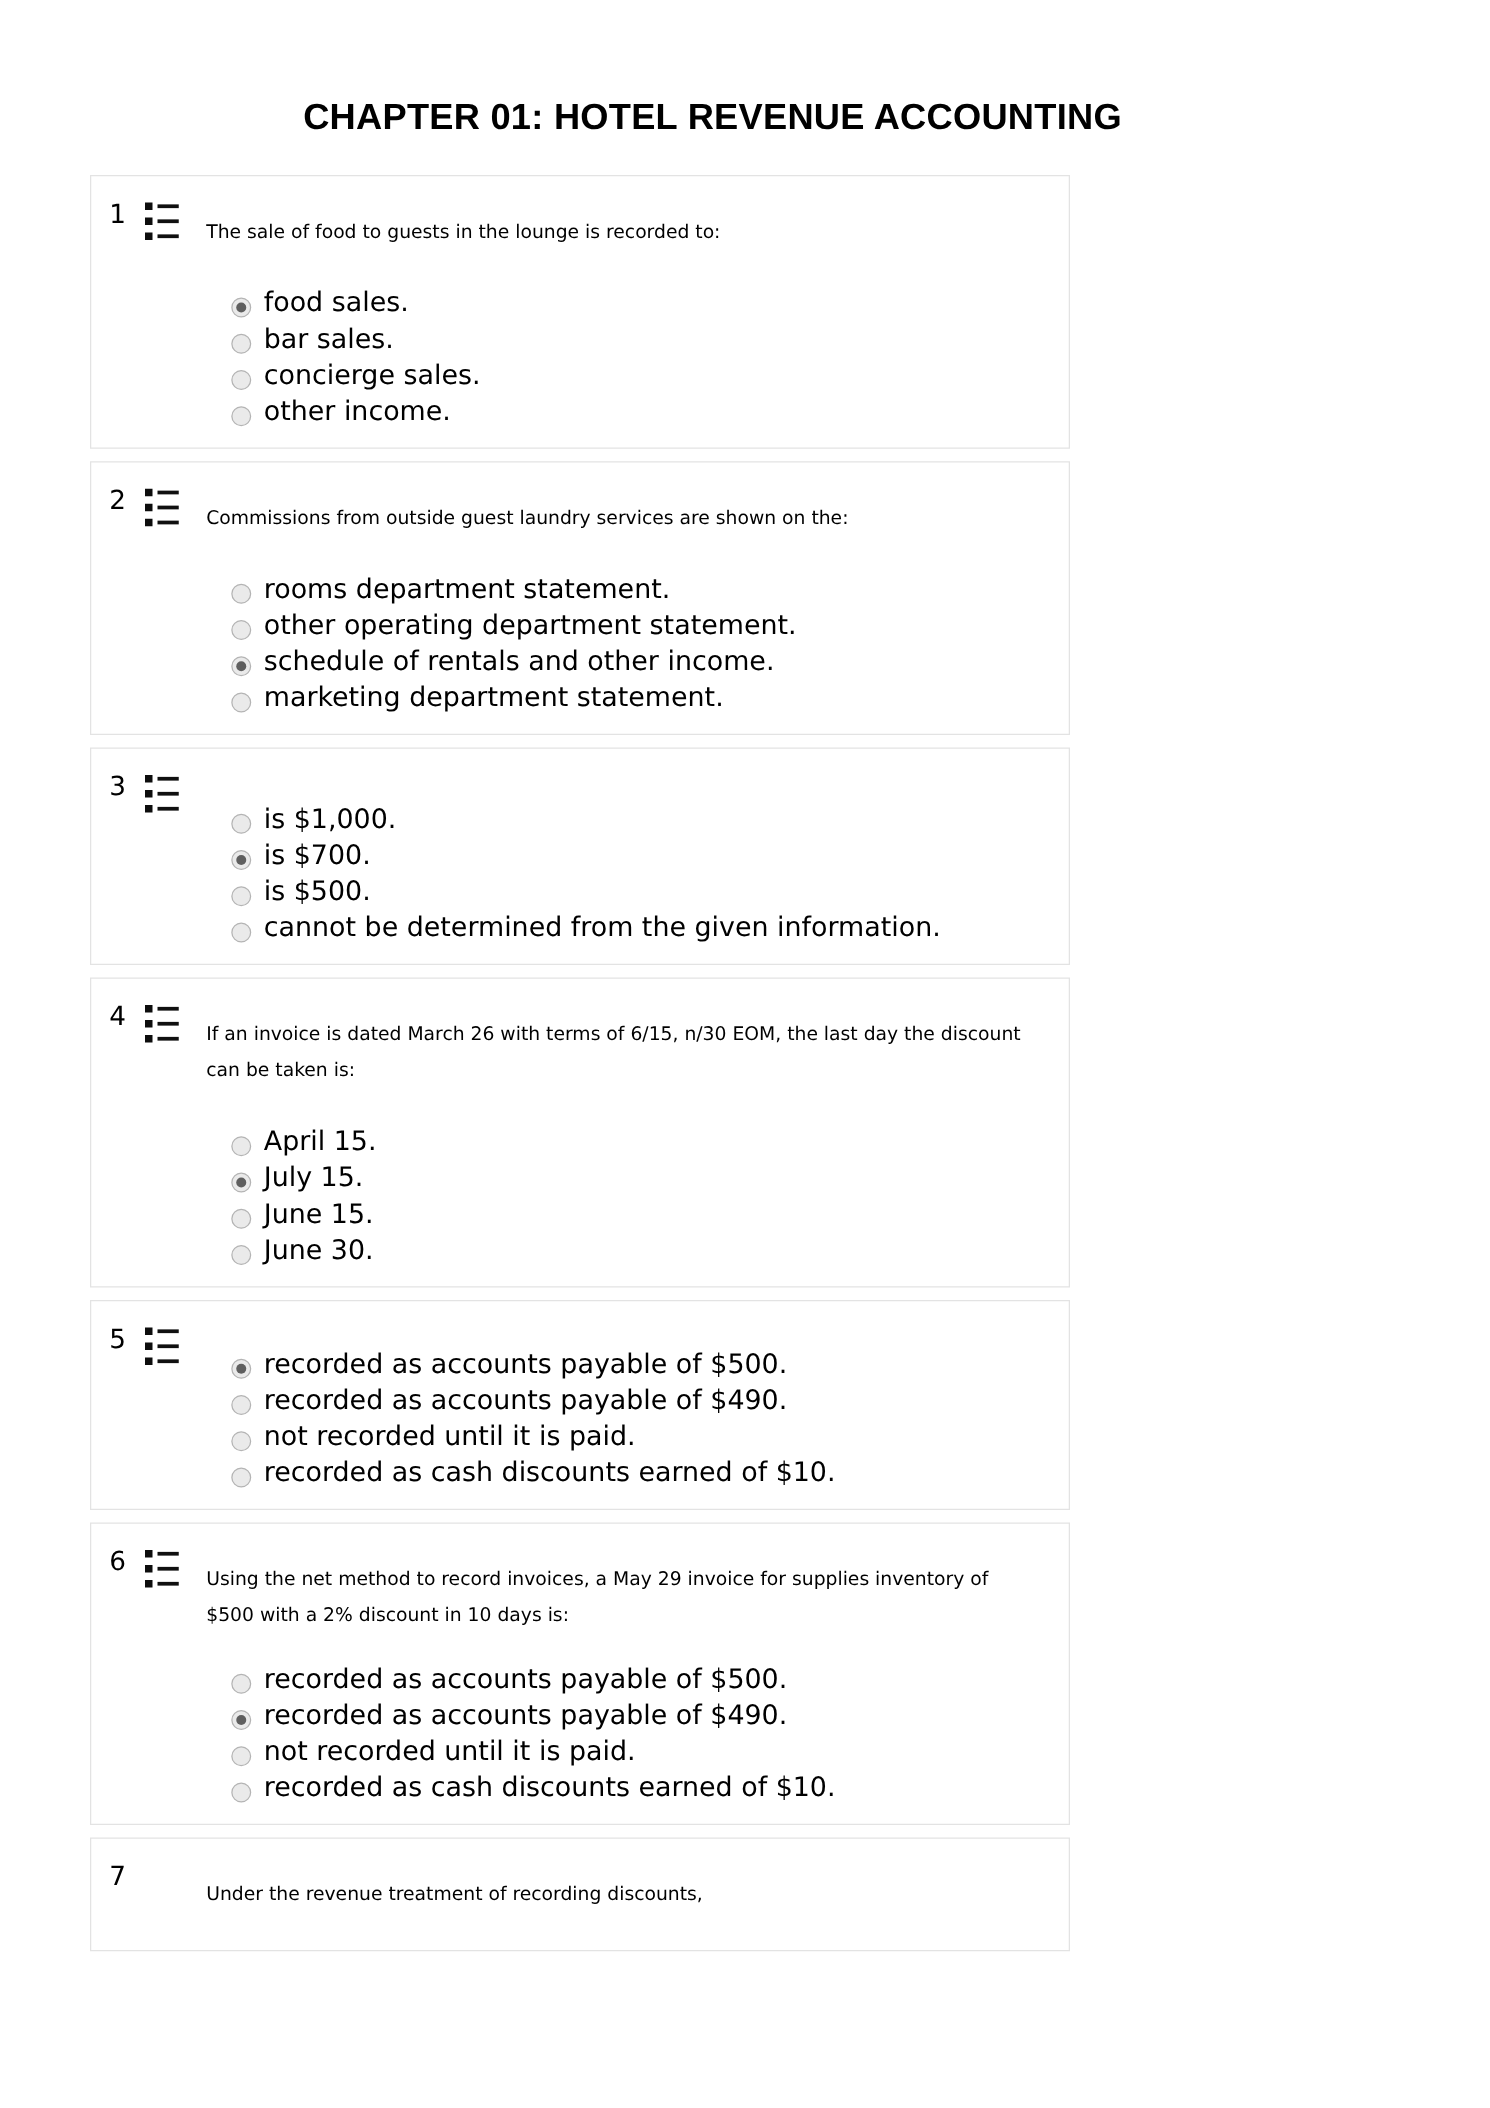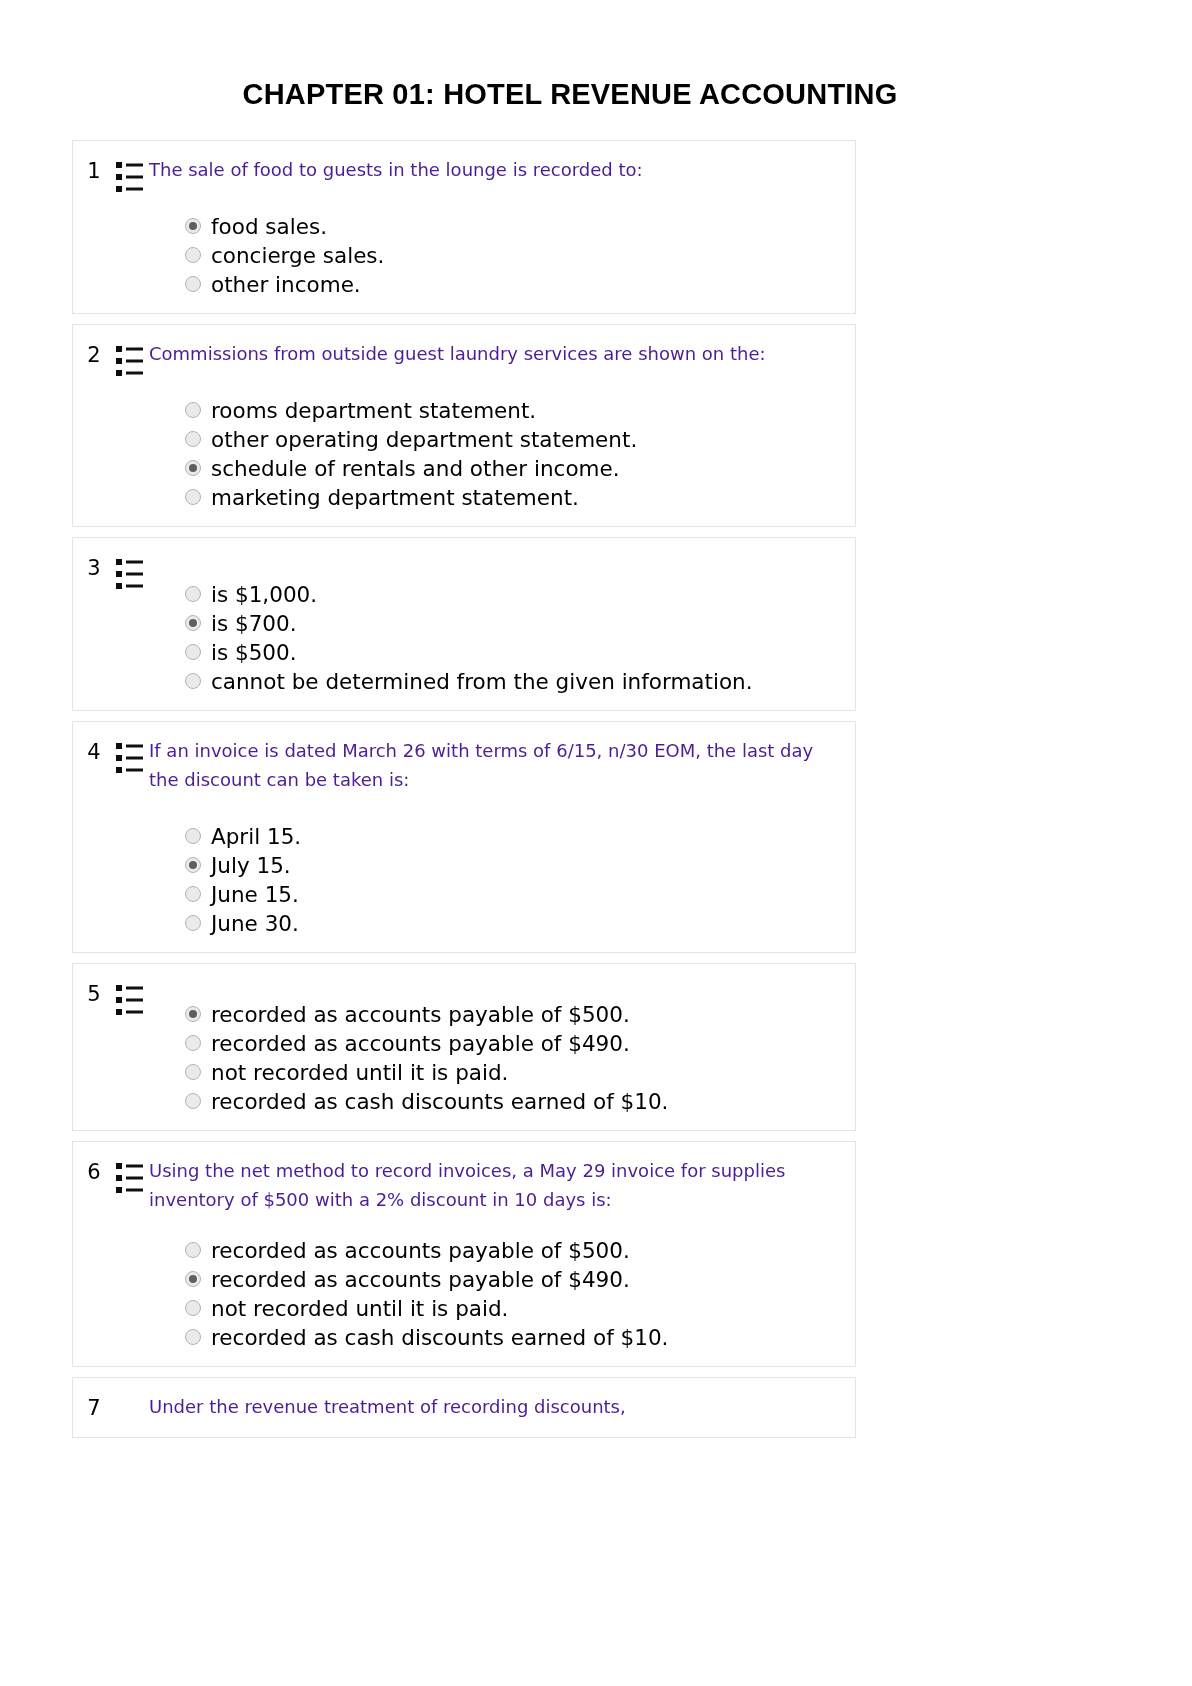--- a/index.html
+++ b/index.html
@@ -61,35 +61,35 @@
     flex: 0 0 34px;
     width: 34px;
     padding-top: 6px;
   }
   .qicon svg { display: block; }
   .qbody {
     flex: 1 1 auto;
     min-width: 0;
   }
   .qtext {
-    font-size: 18px;
+    font-size: 15px;
     line-height: 29px;
-    color: #4c1d95;
-    margin: 0;
+    color: #000000;
+    margin: 16px;
   }
   .answers {
     margin: 0;
     padding: 0;
     list-style: none;
   }
   .answers.gap-lg { margin-top: 28px; }
   .answers.gap-sm { margin-top: 22px; }
   .ans {
     display: flex;
-    align-items: flex-start;
+    align-items: center;
     font-size: 21.5px;
     line-height: 29px;
     padding-left: 36px;
   }
   .radio {
     flex: 0 0 16px;
     width: 16px;
     height: 16px;
     margin-top: 6px;
     margin-right: 10px;
@@ -134,20 +134,24 @@
   </span>
 <div class="qbody">
           <p class="qtext">The sale of food to guests in the lounge is recorded to:</p>
           <ul class="answers gap-lg">
             <li class="ans">
               <span class="radio sel"></span>
               <span class="ans-label">food sales.</span>
             </li>
             <li class="ans">
               <span class="radio"></span>
+              <span class="ans-label">bar sales.</span>
+            </li>
+            <li class="ans">
+              <span class="radio"></span>
               <span class="ans-label">concierge sales.</span>
             </li>
             <li class="ans">
               <span class="radio"></span>
               <span class="ans-label">other income.</span>
             </li>
           </ul>
         </div>
       </div>
       <div class="qbox">

